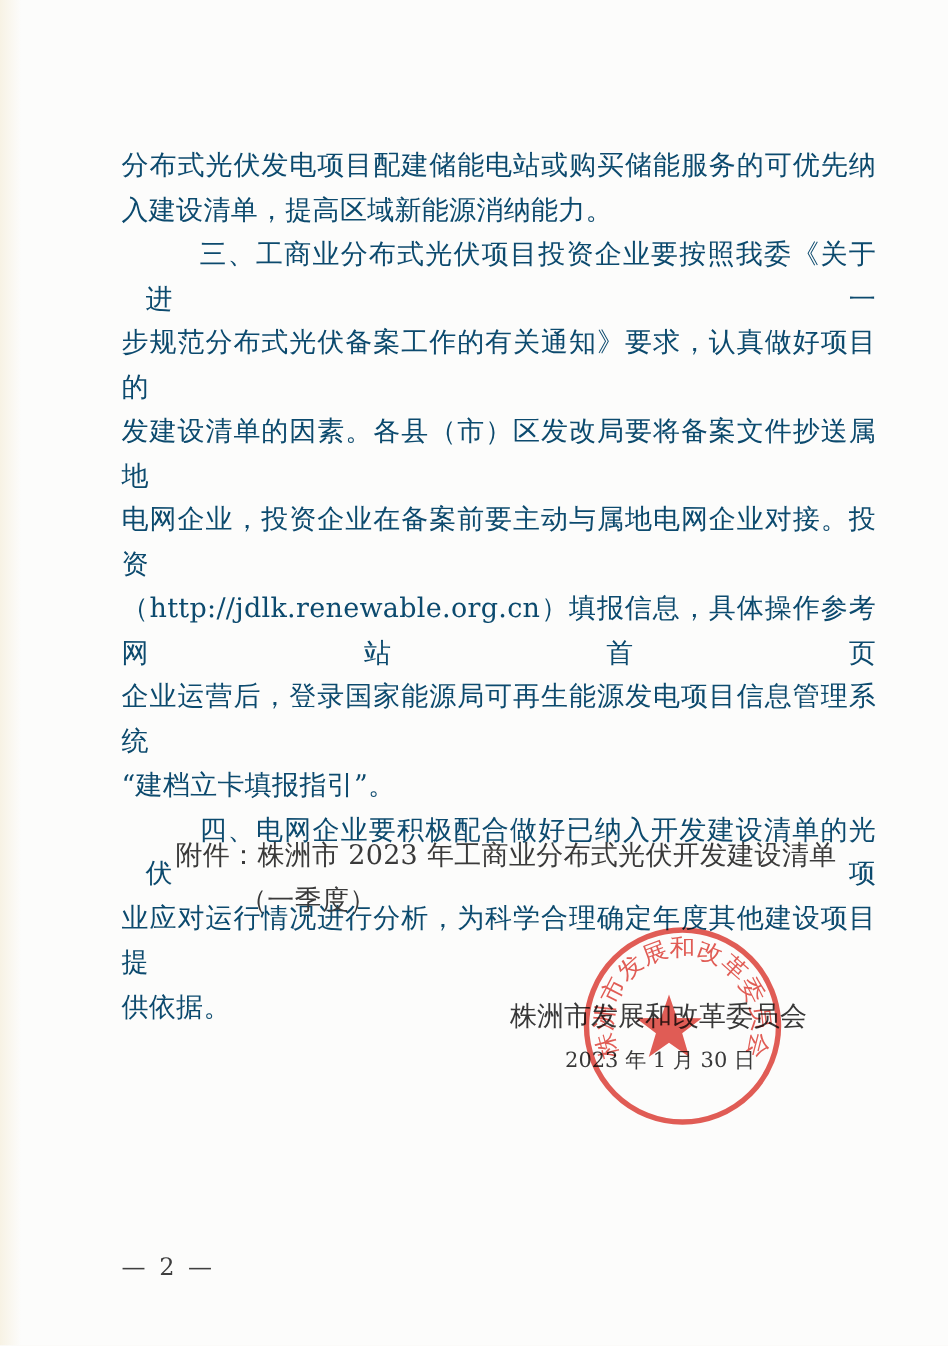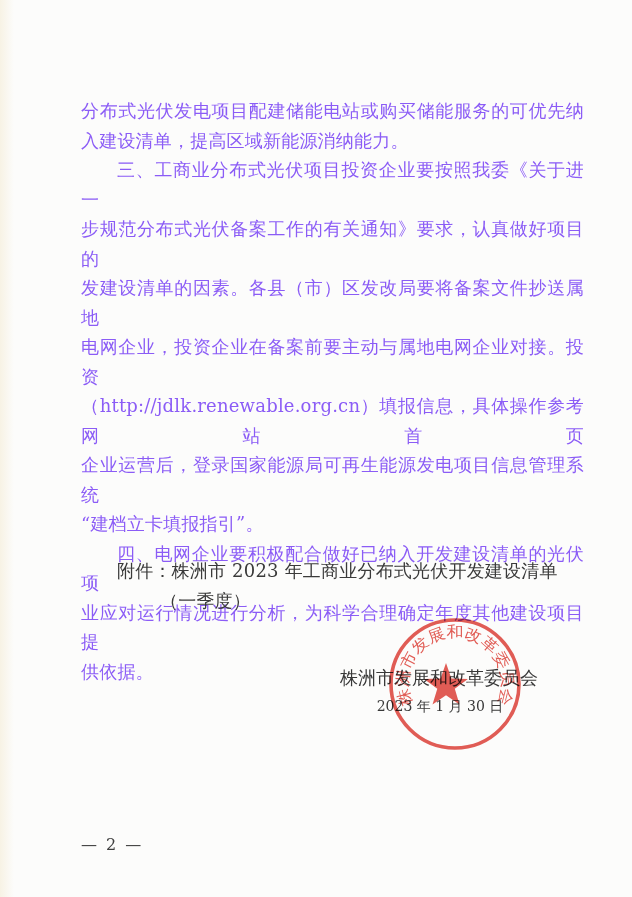--- a/index.html
+++ b/index.html
@@ -17,34 +17,34 @@
   
   .page::before {
     content: "";
     position: absolute; left: 0; top: 0; bottom: 0; width: 14px;
     background: linear-gradient(90deg, rgba(238,224,186,0.35), rgba(238,224,186,0));
     pointer-events: none;
   }
   .body-text {
     position: absolute;
     left: 81px; top: 96px; width: 503px;
-    color: #8b5cf6;
+    color: #0c4a6e;
     font-size: 18px;
     line-height: 29.5px;
     letter-spacing: 0.2px;
   }
   .line {
     text-align: justify;
     text-align-last: justify;
     min-height: 29.5px;
   }
   .line.last {
     text-align-last: left;
   }
-  .line.indent { text-indent: 2em; }
+  .line.indent { text-indent: 2em; margin-left: 16px; }
 
   .attachment {
     position: absolute;
     left: 81px; top: 544px; width: 503px;
     color: #3a3a3a;
     font-size: 18px;
     line-height: 30px;
     letter-spacing: 0.2px;
     margin-top: 12px;
   }

